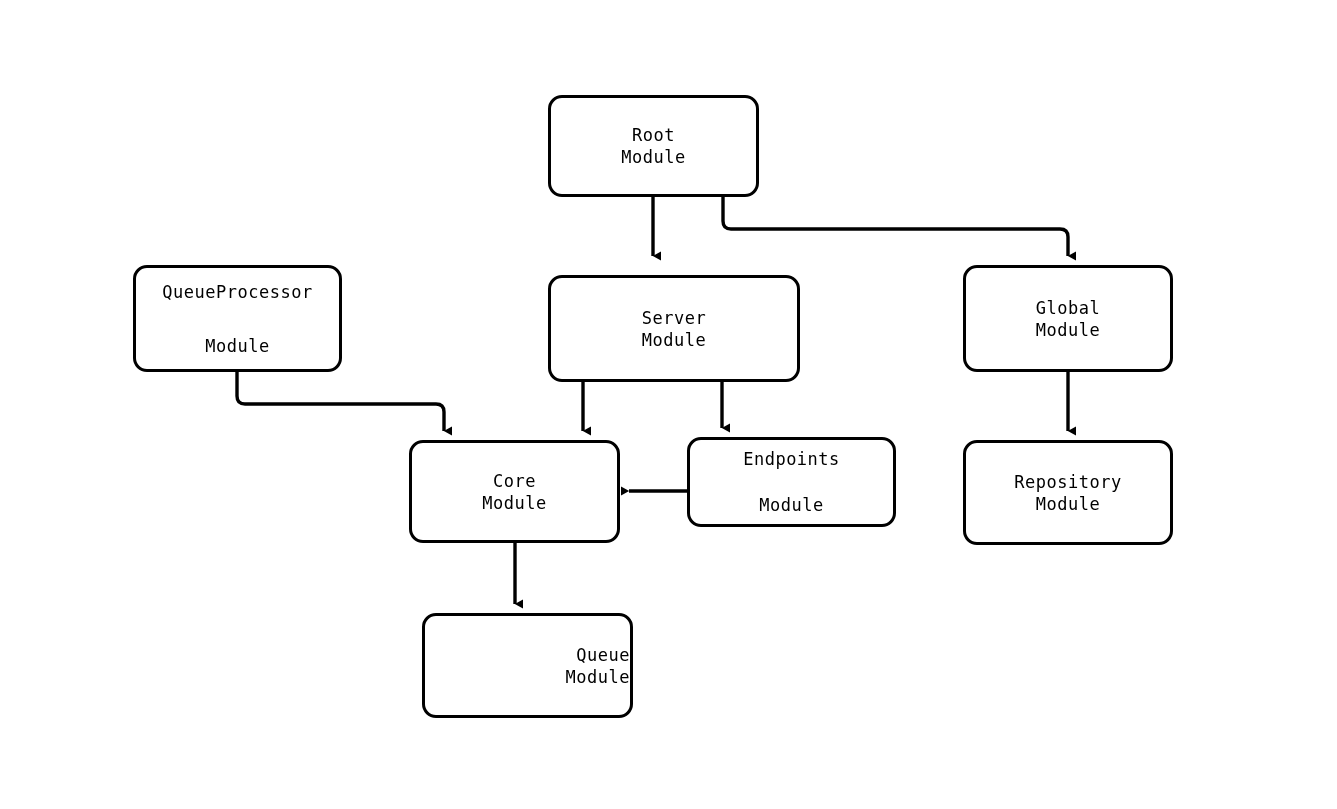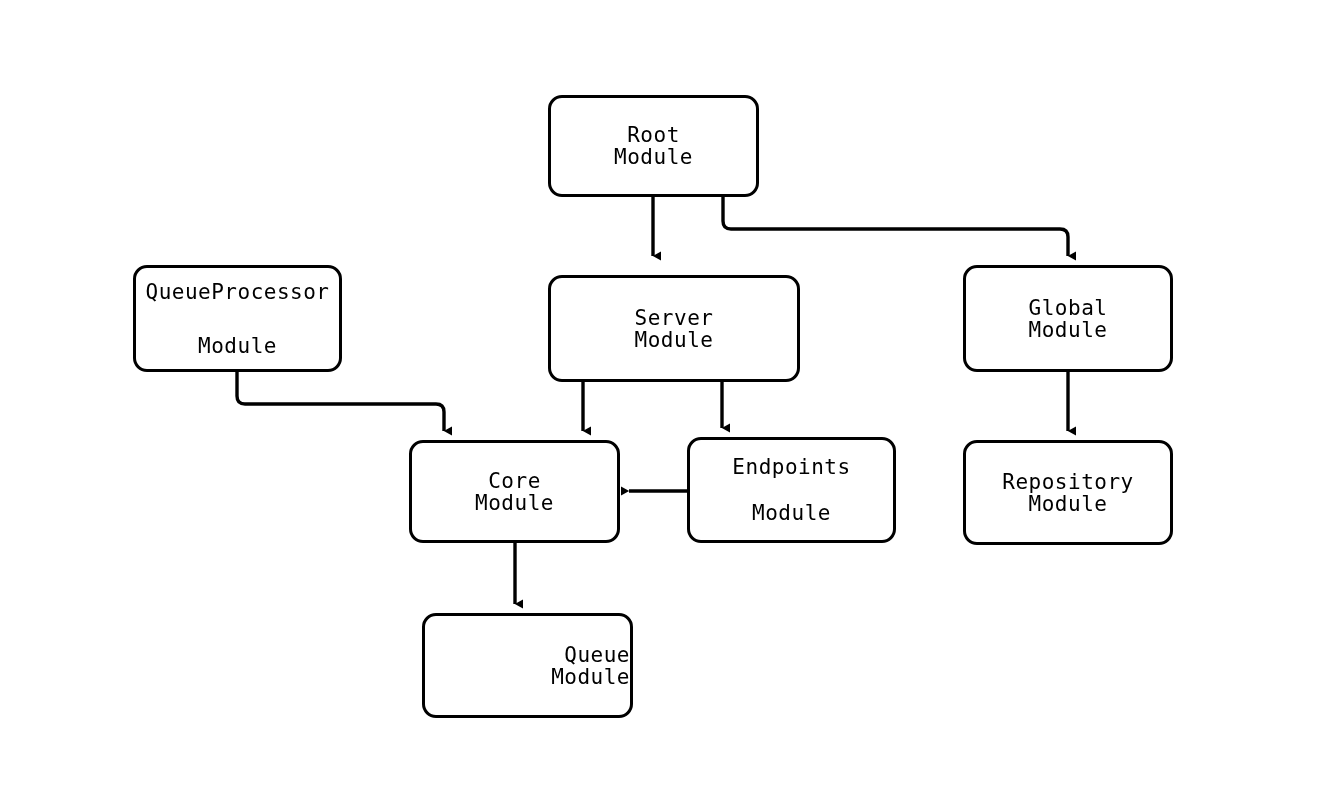--- a/index.html
+++ b/index.html
@@ -36,21 +36,21 @@
     border-radius: 14px;
     display: flex;
     flex-direction: column;
     align-items: center;
     justify-content: center;
     z-index: 2;
   }
   .node-label {
     color: #000000;
     font-family: "DejaVu Sans Mono", "Liberation Mono", monospace;
-    font-size: 21px;
+    font-size: 17px;
     line-height: 22px;
     letter-spacing: 0.5px;
     text-align: center;
     white-space: pre;
     user-select: none;
   }
 </style>
 </head>
 <body>
 
@@ -104,21 +104,21 @@
   <div class="node" style="left:963px; top:265px; width:210px; height:107px;align-items:center;">
     <div class="node-label">Global</div>
     <div class="node-label">Module</div>
   </div>
 
   <div class="node" style="left:409px; top:440px; width:211px; height:103px;">
     <div class="node-label">Core</div>
     <div class="node-label">Module</div>
   </div>
 
-  <div class="node" style="left:687px; top:437px; width:209px; height:106px;gap:24px;">
+  <div class="node" style="left:687px; top:437px; width:209px; height:90px;gap:24px;">
     <div class="node-label">Endpoints</div>
     <div class="node-label">Module</div>
   </div>
 
   <div class="node" style="left:963px; top:440px; width:210px; height:105px;">
     <div class="node-label">Repository</div>
     <div class="node-label">Module</div>
   </div>
 
   <div class="node" style="left:422px; top:613px; width:211px; height:105px;align-items:flex-end;">

